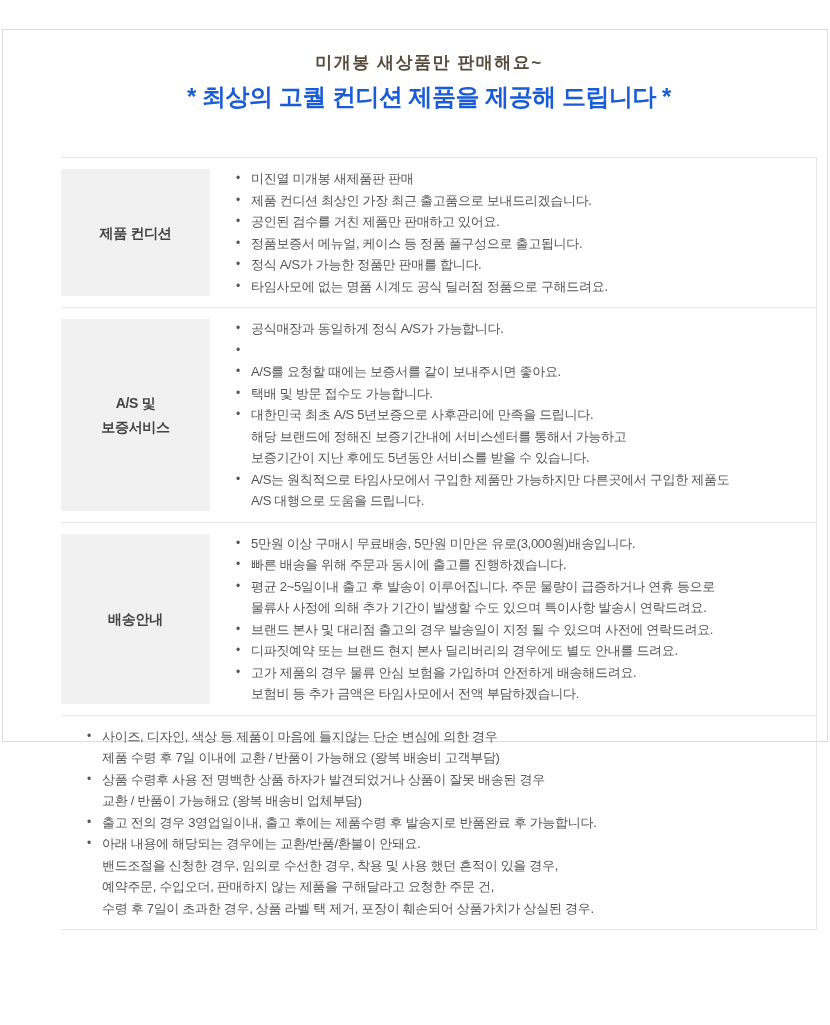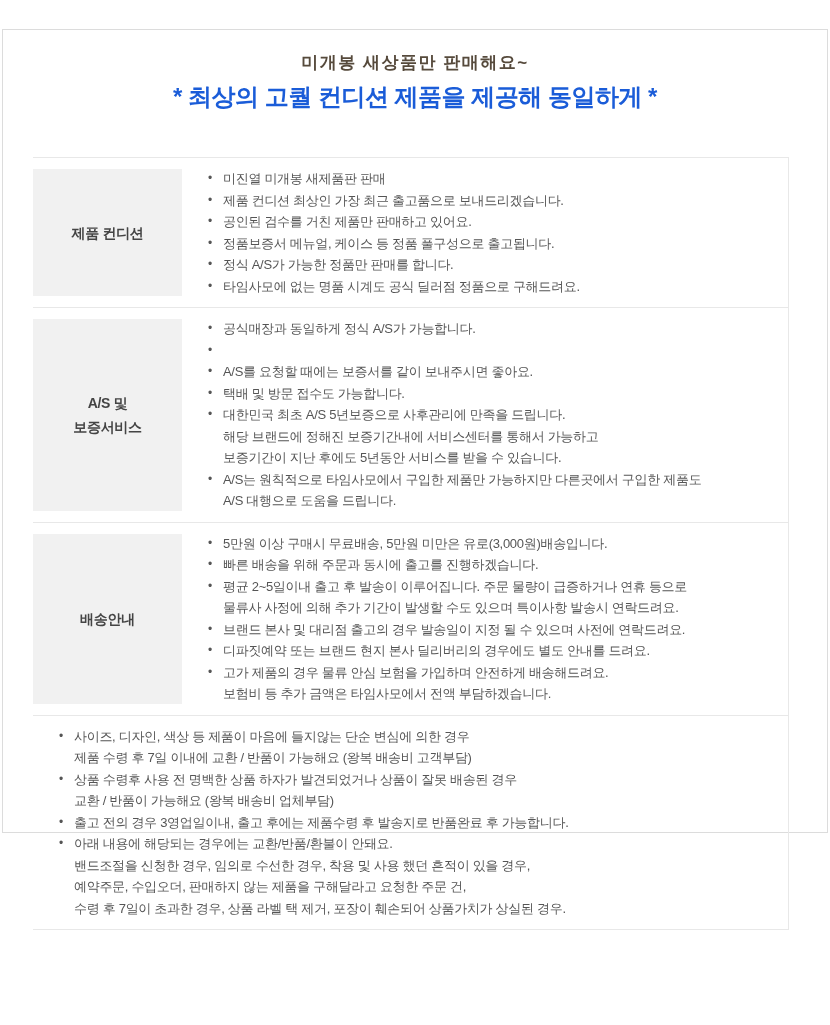--- a/index.html
+++ b/index.html
@@ -5,22 +5,23 @@
   * { box-sizing: border-box; }
   html, body { margin: 0; padding: 0; }
   body {
     width: 830px; height: 1025px;
     background: #ffffff;
     font-family: "Liberation Sans", "DejaVu Sans", sans-serif;
     overflow: hidden;
   }
   .page {
     margin: 29px 2px 0 2px;
-    height: 804px;
+    height: 713px;
     border: 1px solid #dcdcdc;
+    padding-left: 28px;
   }
   .handwriting {
     margin-top: 21px;
     text-align: center;
     font-size: 17px;
     font-weight: 600;
     letter-spacing: 1.5px;
     color: var(--handwriting-brown, #564a3c);
   }
   .title {
@@ -76,21 +77,21 @@
     line-height: 21.5px;
     letter-spacing: -0.3px;
     color: var(--body-text, #555555);
   }
 </style>
 </head>
 <body>
 
 <div class="page">
   <div class="handwriting">미개봉 새상품만 판매해요~</div>
-  <div class="title">* 최상의 고퀄 컨디션 제품을 제공해 동일하게 *</div>
+  <div class="title">* 최상의 고퀄 컨디션 제품을 제공해 드립니다 *</div>
   <div class="info-table">
       <div class="row">
         <div class="label-cell">
           <div class="label-line">제품 컨디션</div>
         </div>
         <div class="content-cell">
           <div class="item">
             <div class="bullet">•</div>
             <div class="lines">
               <div class="line">미진열 미개봉 새제품판 판매</div>

